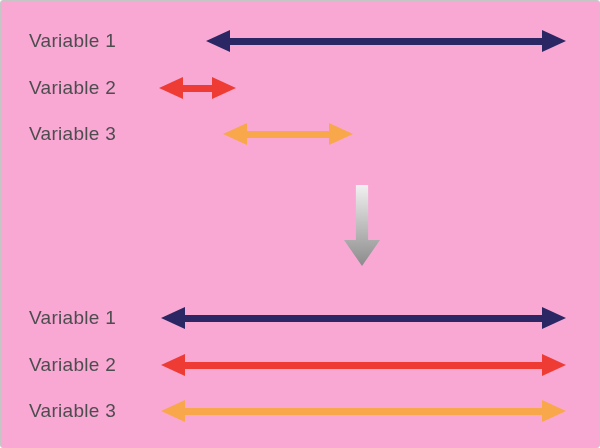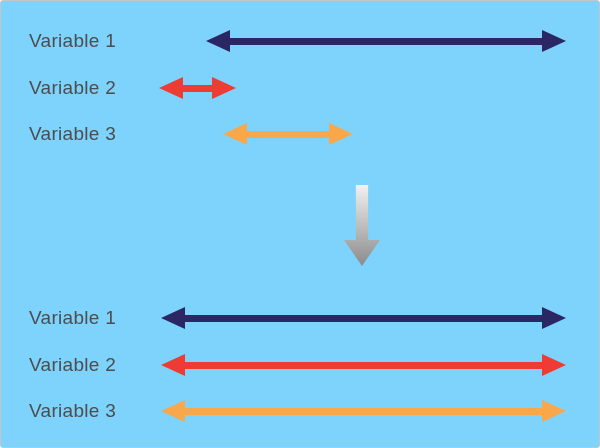--- a/index.html
+++ b/index.html
@@ -3,21 +3,21 @@
 <meta charset="utf-8">
 <style>
   html, body { margin: 0; padding: 0; background: #ffffff; }
   .figure {
     position: relative;
     width: 600px;
     height: 448px;
     box-sizing: border-box;
     border: 1px solid #c5c5c5;
     border-radius: 3px;
-    background: #7dd3fc;
+    background: #f9a8d4;
     overflow: hidden;
     font-family: "Liberation Sans", "DejaVu Sans", sans-serif;
   }
   .vlabel {
     position: absolute;
     transform: translateY(-52%);
     font-size: 19px;
     letter-spacing: 0.3px;
     white-space: nowrap;
     font-weight: 400;

